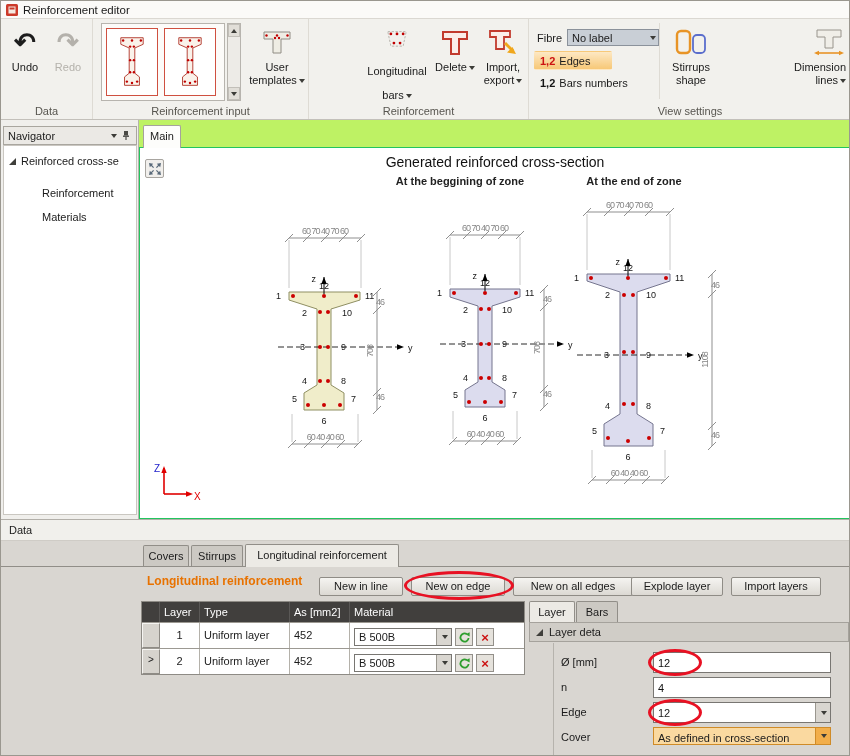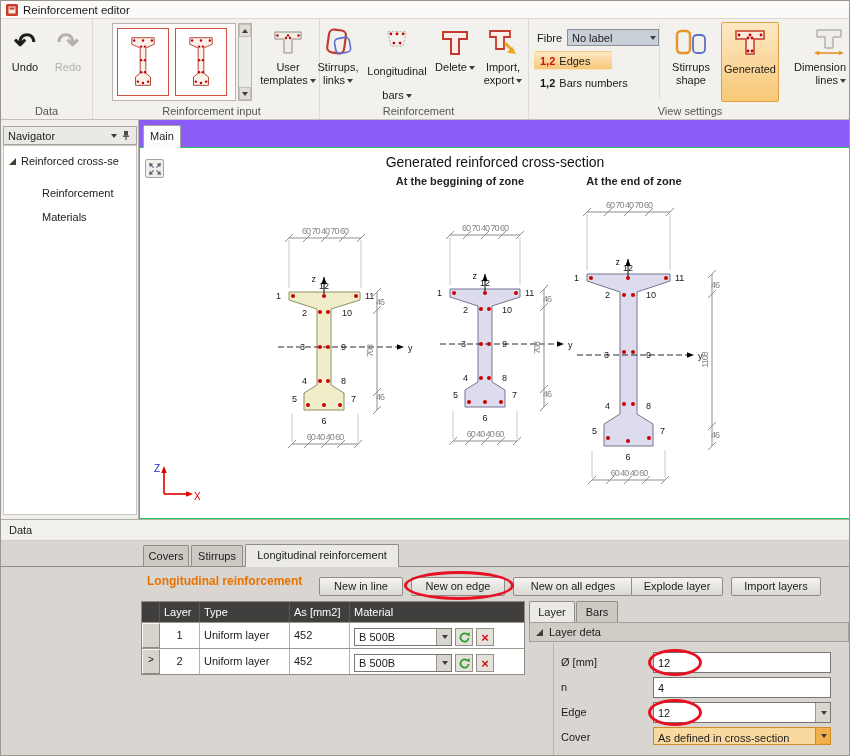--- a/index.html
+++ b/index.html
@@ -28,21 +28,21 @@
   .toggle-row{position:absolute;display:flex;align-items:center;gap:4px;padding:0 5px;border:1px solid transparent;border-radius:2px;}
   .fibre-combo{position:absolute;display:flex;align-items:center;background:#c9cfd6;border:1px solid #8b929b;height:17px;padding-left:4px;}
   .fibre-combo .cbtn{margin-left:auto;width:13px;height:100%;display:flex;align-items:center;justify-content:center;}
   
   .navpanel{position:absolute;left:0;top:119px;width:138px;height:399px;background:#f0efec;border-right:1px solid #b5b2ac;padding-left:39px;}
   .navhead{position:absolute;left:2px;top:6px;width:134px;height:19px;background:#ebe9e5;border:1px solid #a9a69f;display:flex;align-items:center;gap:4px;padding:0 4px;}
   .navbody{position:absolute;left:2px;top:25px;width:134px;height:370px;background:#ffffff;border:1px solid #cac7c1;}
   .treerow{position:absolute;left:0;width:100%;height:18px;display:flex;align-items:center;gap:5px;white-space:nowrap;overflow:hidden;}
   .exp{width:0;height:0;border-bottom:7px solid #3f3f3b;border-left:7px solid transparent;}
   
-  .maintabs{position:absolute;left:138px;top:119px;width:712px;height:27px;background:#8b5cf6;}
+  .maintabs{position:absolute;left:138px;top:119px;width:712px;height:27px;background:#bef264;}
   .mtab{position:absolute;left:4px;top:5px;width:38px;height:23px;background:#fdfdfb;border:1px solid #a5a29c;border-bottom:none;border-radius:2px 2px 0 0;text-align:center;line-height:21px;z-index:3;}
   .canvas{position:absolute;left:138px;top:146px;width:712px;height:372px;background:#ffffff;border:1px solid #22c55e;}
   .cv-title{position:absolute;top:6px;left:0;width:100%;text-align:center;font-size:14px;color:#111;}
   .zlabel{position:absolute;top:27px;transform:translateX(-50%);font-weight:600;font-size:11px;color:#222;}
   .fitbtn{position:absolute;left:5px;top:11px;width:19px;height:19px;background:#f1efec;border:1px solid #a8a5a0;border-radius:2px;display:flex;align-items:center;justify-content:center;}
   .cv text{font-family:"Liberation Sans",sans-serif;}
   .pl{font-size:9px;fill:#161616;}
   .dimt{font-size:9px;fill:#868686;letter-spacing:-1px;}
   .dl{stroke:#8f8f8f;fill:none;}
   .ext{stroke:#c8c8c8;fill:none;}
@@ -98,21 +98,21 @@
         <span class="bigglyph">↶</span>
         <span class="lbl">Undo</span>
       </div>
       <div class="rbtn" style="left:46px;top:3px;width:42px;height:78px;">
         <span class="bigglyph dis">↷</span>
         <span class="lbl dis">Redo</span>
       </div>
       <div class="glabel">Data</div>
     </div>
 
-    <div class="rgroup" style="left:103px;width:216px;">
+    <div class="rgroup" style="left:92px;width:216px;">
       <div class="gallery">
         <div class="thumb">
           <svg width="28" height="58" viewBox="0 0 30 60">
             <path d="M3 4 H27 V11 L18 15 V42 L23 46 V55 H7 V46 L12 42 V15 L3 11 Z" fill="#faf2ea" stroke="#b23a2e"></path>
             <g fill="#c00000">
                 <circle cx="5.5" cy="7" r="1.3"></circle>
                 <circle cx="15" cy="7" r="1.3"></circle>
                 <circle cx="24.5" cy="7" r="1.3"></circle>
                 <circle cx="13" cy="13.5" r="1.3"></circle>
                 <circle cx="17" cy="13.5" r="1.3"></circle>
@@ -165,28 +165,20 @@
               <circle cx="17" cy="9" r="1.2"></circle>
             </g>
         </svg>
         <span class="lbl" style="margin-top:6px;">User</span>
         <span class="lbl"><span>templates</span><span class="tri-d"></span></span>
       </div>
       <div class="glabel">Reinforcement input</div>
     </div>
 
     <div class="rgroup" style="left:308px;width:220px;">
-      <div class="rbtn" style="left:4px;top:3px;width:50px;height:80px;">
-        <svg style="margin-top:4px;" width="32" height="30" viewBox="0 0 32 30">
-          <rect x="6" y="3" width="17" height="23" rx="5" fill="none" stroke="#c23b2e" stroke-width="2.2" transform="rotate(8 15 15)"></rect>
-          <rect x="13" y="11" width="15" height="15" rx="4" fill="none" stroke="#5b6ecc" stroke-width="1.6" transform="rotate(-10 20 18)"></rect>
-        </svg>
-        <span class="lbl" style="margin-top:4px;">Stirrups,</span>
-        <span class="lbl"><span>links</span><span class="tri-d"></span></span>
-      </div>
       <div class="rbtn" style="left:56px;top:3px;width:64px;height:80px;gap:11px;">
         <svg style="margin-top:4px;" width="32" height="30" viewBox="0 0 32 30">
           <path d="M4 6 H28 L24 25 H8 Z" fill="none" stroke="#a8a49c" stroke-dasharray="3 2"></path>
           <g fill="#c00000">
               <circle cx="8" cy="9" r="1.8"></circle>
               <circle cx="16" cy="9" r="1.8"></circle>
               <circle cx="24" cy="9" r="1.8"></circle>
               <circle cx="12" cy="21" r="1.8"></circle>
               <circle cx="20" cy="21" r="1.8"></circle>
             </g>
@@ -229,35 +221,20 @@
         <span>Bars numbers</span>
       </div>
       <div class="abs" style="left:130px;top:4px;width:1px;height:76px;background:#dedbd4;"></div>
       <div class="rbtn" style="left:134px;top:3px;width:56px;height:80px;">
         <svg style="margin-top:4px;" width="34" height="30" viewBox="0 0 34 30">
           <rect x="3" y="4" width="13" height="22" rx="4" fill="none" stroke="#e89426" stroke-width="2.4"></rect>
           <rect x="19" y="8" width="12" height="18" rx="4" fill="none" stroke="#5b6ecc" stroke-width="1.8"></rect>
         </svg>
         <span class="lbl" style="margin-top:4px;">Stirrups</span>
         <span class="lbl">shape</span>
-      </div>
-      <div class="rbtn orange" style="left:192px;top:3px;width:58px;height:80px;">
-        <svg style="margin-top:4px;" width="34" height="30" viewBox="0 0 34 30">
-          <path d="M3 4 H31 V12 H21 V27 H13 V12 H3 Z" fill="#fbe9da" stroke="#c23b2e" stroke-width="1.5"></path>
-          <g fill="#c00000">
-              <circle cx="6" cy="8" r="1.4"></circle>
-              <circle cx="17" cy="8" r="1.4"></circle>
-              <circle cx="28" cy="8" r="1.4"></circle>
-              <circle cx="15" cy="11" r="1.4"></circle>
-              <circle cx="19" cy="11" r="1.4"></circle>
-              <circle cx="15" cy="24" r="1.4"></circle>
-              <circle cx="19" cy="24" r="1.4"></circle>
-            </g>
-        </svg>
-        <span class="lbl" style="margin-top:6px;">Generated</span>
       </div>
       <div class="rbtn" style="left:252px;top:3px;width:66px;height:80px;align-items:flex-end;">
         <svg style="margin-top:4px;" width="34" height="30" viewBox="0 0 34 30">
           <path d="M5 3 H29 V10 H21 V21 H13 V10 H5 Z" fill="#f0eee8" stroke="#98948c"></path>
           <line x1="4" y1="26" x2="30" y2="26" stroke="#e89426" stroke-width="1.6"></line>
           <polygon points="2,26 7,23.8 7,28.2" fill="#e89426"></polygon>
           <polygon points="32,26 27,23.8 27,28.2" fill="#e89426"></polygon>
         </svg>
         <span class="lbl" style="margin-top:4px;">Dimension</span>
         <span class="lbl"><span>lines</span><span class="tri-d"></span></span>

